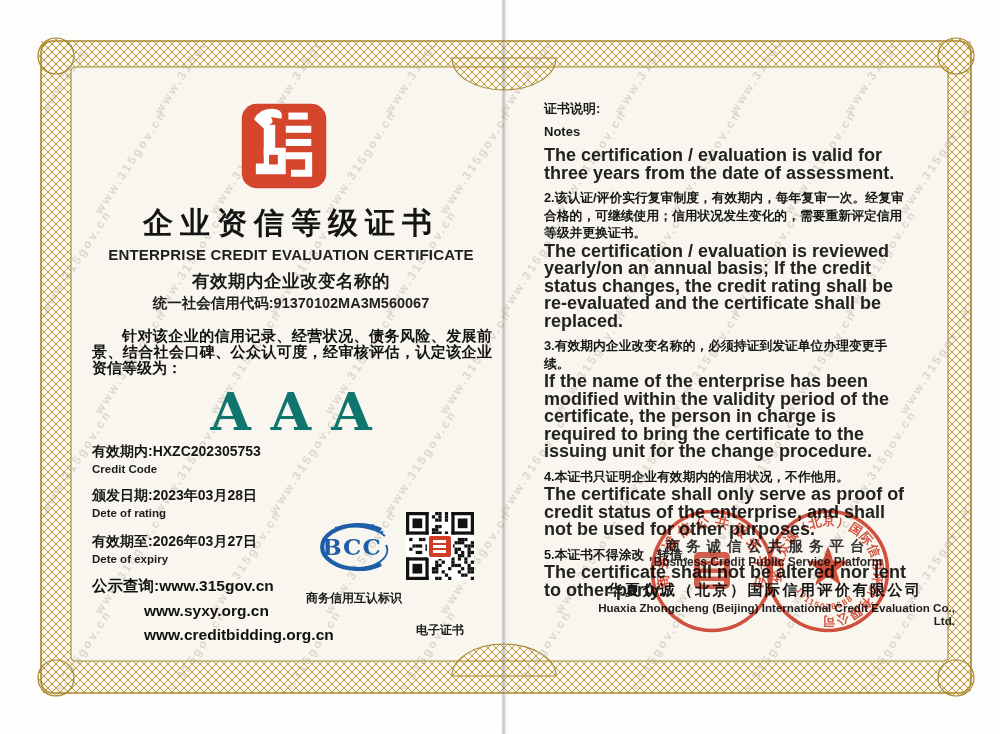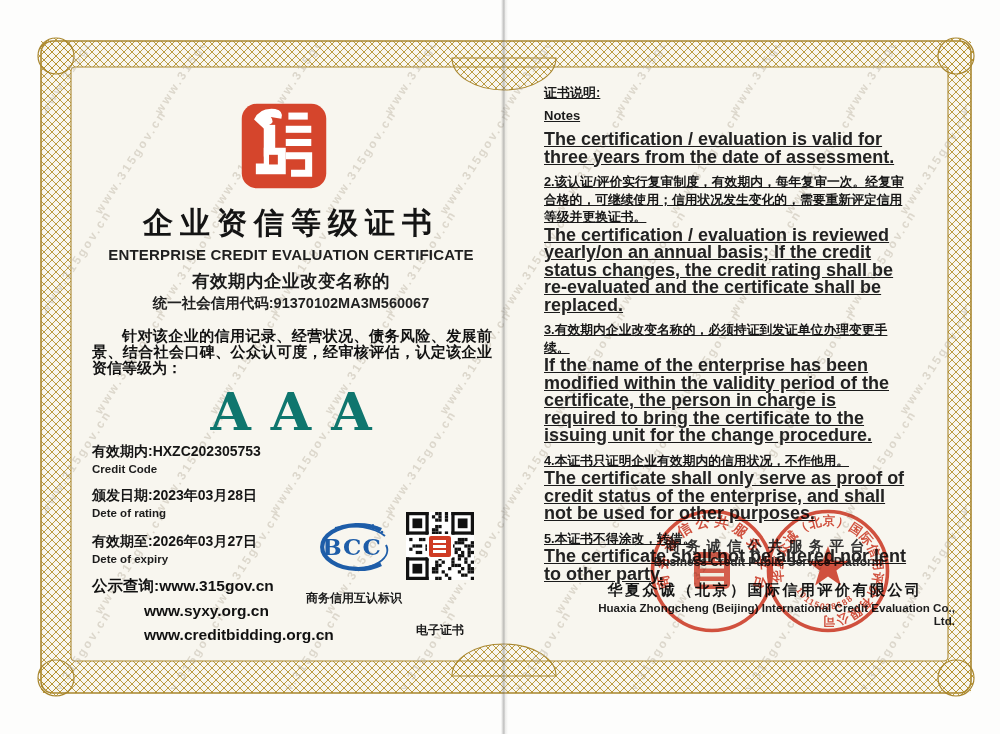--- a/index.html
+++ b/index.html
@@ -21,21 +21,21 @@
   .body-par{left:92px;top:328px;width:400px;font-size:15px;font-weight:bold;line-height:16px;
             text-align:justify;text-indent:2em;color:#111;}
   .rating{left:81px;top:381px;width:420px;text-align:center;font-family:"DejaVu Serif","Liberation Serif",serif;
           font-size:52px;font-weight:bold;letter-spacing:20px;color:#0f766e;text-indent:20px;}
   .field-cn{font-size:14px;font-weight:bold;color:#151515;}
   .field-en{font-size:11.5px;font-weight:600;color:#1c1c1c;margin-top:2px;}
   .urls{left:92px;top:574px;font-size:15.5px;font-weight:bold;line-height:24.5px;color:#111;}
   .urls .cont{padding-left:52px;}
   .small-cap{font-size:12px;font-weight:bold;color:#1a1a1a;text-align:center;}
   
-  .notes-col{left:544px;top:84px;width:366px;text-decoration:underline;}
+  .notes-col{left:544px;top:100px;width:366px;}
   .notes-h-cn{font-size:13px;font-weight:bold;margin-bottom:6px;}
   .notes-h-en{font-size:13px;font-weight:bold;margin-bottom:8px;}
   .note-cn{font-size:12.8px;font-weight:bold;line-height:17.5px;color:#161616;margin-bottom:1px;}
   .note-en{font-size:18px;font-weight:600;line-height:17.5px;color:#222;margin-bottom:7px;}
   .platform-cn{left:600px;top:537px;width:336px;text-align:center;font-size:14.5px;font-weight:bold;letter-spacing:6px;color:#333;}
   .platform-en{left:600px;top:555px;width:336px;text-align:center;font-size:12px;font-weight:bold;color:#2a2a2a;}
   .issuer-cn{left:575px;top:581px;width:380px;text-align:center;font-size:15px;font-weight:bold;letter-spacing:2.5px;color:#161616;}
   .issuer-en{left:575px;top:601px;width:380px;text-align:right;font-size:11.6px;font-weight:bold;color:#1d1d1d;}
   .stamps{mix-blend-mode:multiply;}
   .qr-wrap{left:406px;top:512px;width:68px;height:68px;background:#fff;}

